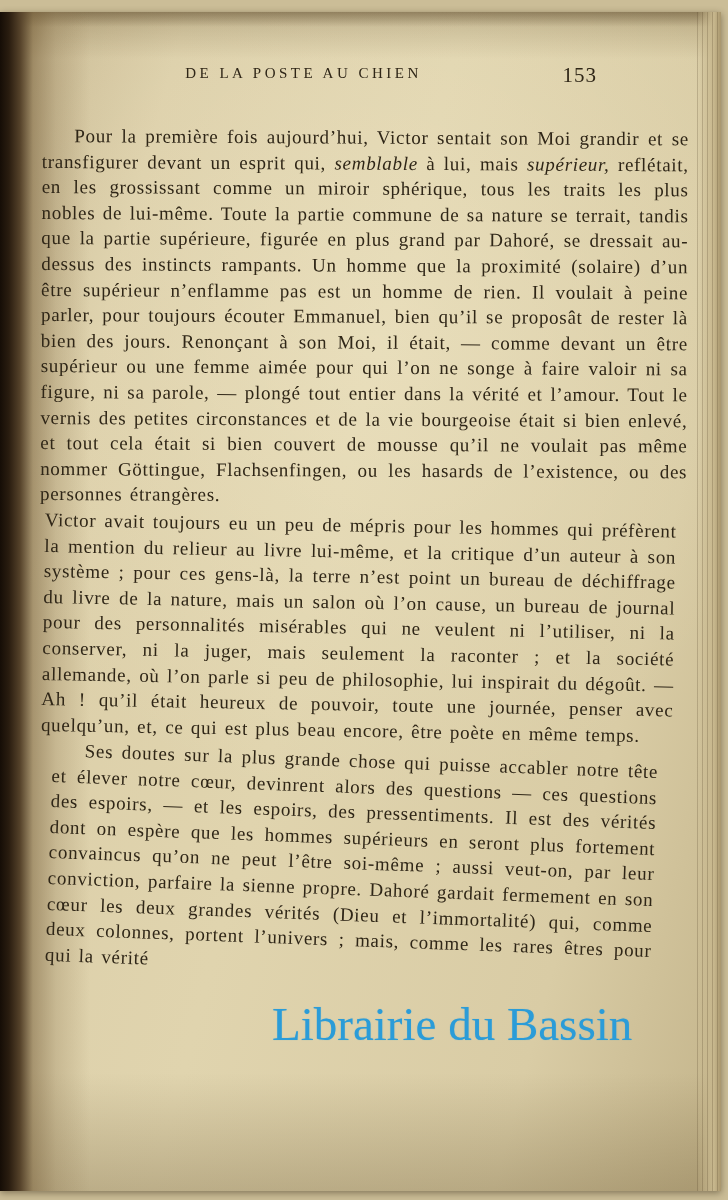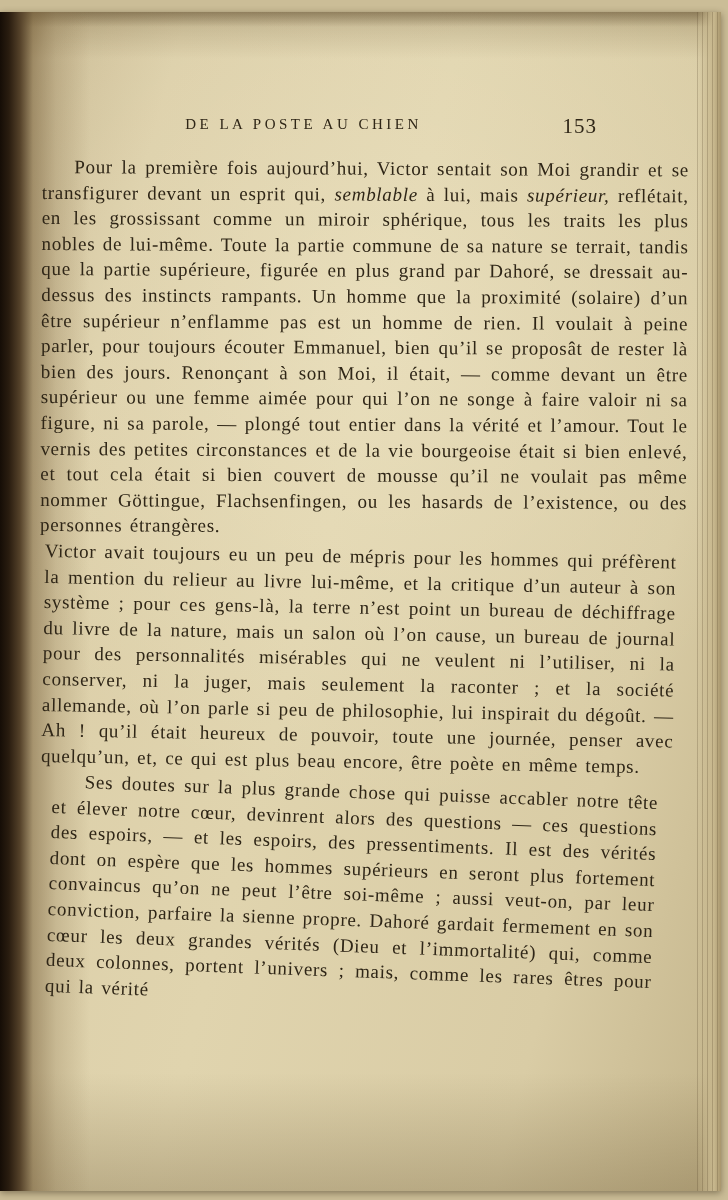--- a/index.html
+++ b/index.html
@@ -35,27 +35,27 @@
     position:absolute;right:0;top:0;bottom:0;width:24px;pointer-events:none;
     background:
       repeating-linear-gradient(90deg, rgba(70,52,28,.22) 0 1px, rgba(0,0,0,0) 1px 5px),
       linear-gradient(270deg,#a8966d 0,#c7b78d 7px, rgba(0,0,0,0) 24px);
   }
   .top-edge{
     position:absolute;top:0;left:0;right:0;height:15px;pointer-events:none;
     background:linear-gradient(180deg, rgba(86,66,36,.45), rgba(0,0,0,0));
   }
   .page-content{position:absolute;left:42px;right:32px;top:0;bottom:0;color:var(--ink);}
-  .header-row{position:relative;margin-top:104px;height:22px;}
+  .header-row{position:relative;margin-top:53px;height:22px;}
   .running-title{
     position:absolute;left:50%;transform:translateX(-50%) translateX(-62px);
     font-size:15px;letter-spacing:3.5px;white-space:nowrap;
   }
   .page-number{position:absolute;right:92px;top:-2px;font-size:21px;letter-spacing:1px;}
-  .text-block{margin-top:16px;font-size:19px;line-height:25.6px;
+  .text-block{margin-top:36px;font-size:19px;line-height:25.6px;
     letter-spacing:0.7px;word-spacing:2px;text-align:justify;hyphens:auto;}
   .text-block p{margin:0;transform-origin:left top;}
   .text-block p.indent{text-indent:1.7em;}
   .text-block p:nth-of-type(1){transform:rotate(0.3deg);}
   .text-block p:nth-of-type(2){transform:rotate(1.05deg);margin-left:3px;padding-right:12px;}
   .text-block p:nth-of-type(3){transform:rotate(2.1deg);margin-left:11px;padding-right:30px;}
   .it{font-style:italic;}
   .watermark{
     position:absolute;left:272px;top:985px;z-index:5;white-space:nowrap;
     font-family:"Liberation Serif", serif;font-size:47px;color:var(--wm);
@@ -76,14 +76,15 @@
         <span class="running-title">DE LA POSTE AU CHIEN</span>
         <span class="page-number">153</span>
       </div>
       <div class="text-block">
           <p class="para indent"><span>Pour la première fois aujourd’hui, Victor sentait son Moi grandir et se transfigurer devant un esprit qui, </span><span class="it">semblable</span><span> à lui, mais </span><span class="it">supérieur,</span><span> reflétait, en les grossissant comme un miroir sphérique, tous les traits les plus nobles de lui-même. Toute la partie commune de sa nature se terrait, tandis que la partie supérieure, figurée en plus grand par Dahoré, se dressait au-dessus des instincts rampants. Un homme que la proximité (solaire) d’un être supérieur n’enflamme pas est un homme de rien. Il voulait à peine parler, pour toujours écouter Emmanuel, bien qu’il se proposât de rester là bien des jours. Renonçant à son Moi, il était, — comme devant un être supérieur ou une femme aimée pour qui l’on ne songe à faire valoir ni sa figure, ni sa parole, — plongé tout entier dans la vérité et l’amour. Tout le vernis des petites circonstances et de la vie bourgeoise était si bien enlevé, et tout cela était si bien couvert de mousse qu’il ne voulait pas même nommer Göttingue, Flachsenfingen, ou les hasards de l’existence, ou des personnes étrangères.</span></p>
           <p class="para"><span>Victor avait toujours eu un peu de mépris pour les hommes qui préfèrent la mention du relieur au livre lui-même, et la critique d’un auteur à son système ; pour ces gens-là, la terre n’est point un bureau de déchiffrage du livre de la nature, mais un salon où l’on cause, un bureau de journal pour des personnalités misérables qui ne veulent ni l’utiliser, ni la conserver, ni la juger, mais seulement la raconter ; et la société allemande, où l’on parle si peu de philosophie, lui inspirait du dégoût. — Ah ! qu’il était heureux de pouvoir, toute une journée, penser avec quelqu’un, et, ce qui est plus beau encore, être poète en même temps.</span></p>
           <p class="para indent"><span>Ses doutes sur la plus grande chose qui puisse accabler notre tête et élever notre cœur, devinrent alors des questions — ces questions des espoirs, — et les espoirs, des pressentiments. Il est des vérités dont on espère que les hommes supérieurs en seront plus fortement convaincus qu’on ne peut l’être soi-même ; aussi veut-on, par leur conviction, parfaire la sienne propre. Dahoré gardait fermement en son cœur les deux grandes vérités (Dieu et l’immortalité) qui, comme deux colonnes, portent l’univers ; mais, comme les rares êtres pour qui la vérité</span></p>
         </div>
     </div>
 
+    <div class="watermark">Librairie du Bassin</div>
   </div>
 </div>
 
 </body></html>

